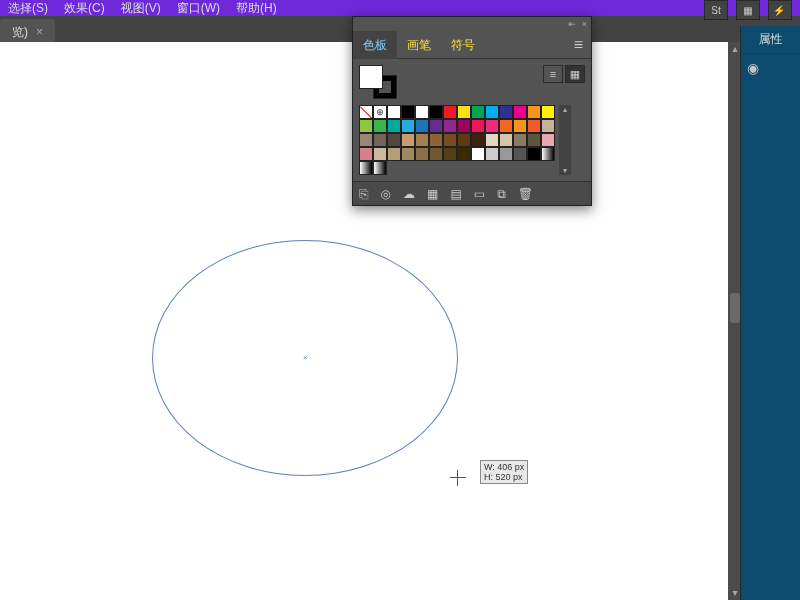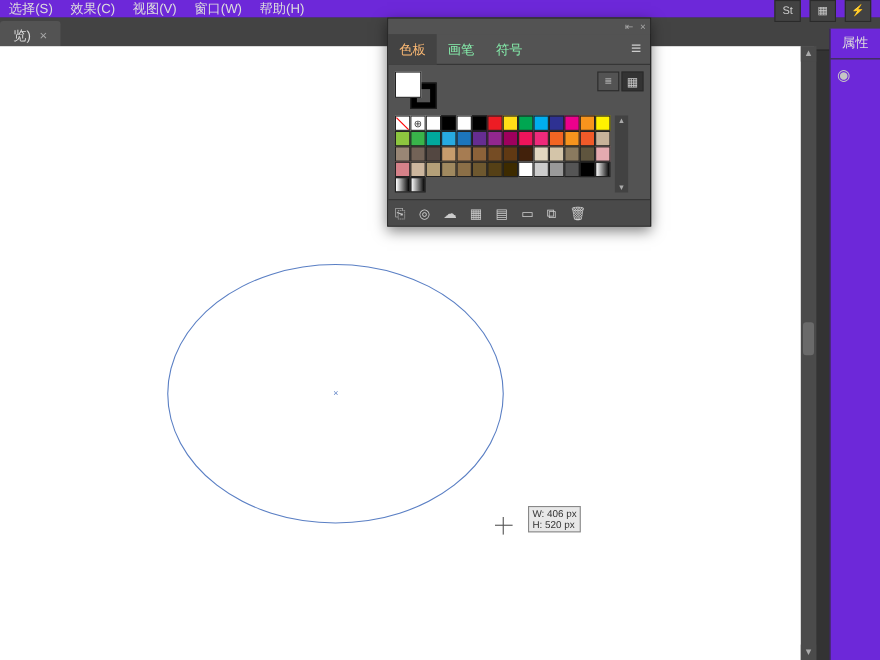--- a/index.html
+++ b/index.html
@@ -26,32 +26,32 @@
 .canvas{position:absolute;left:0;top:0;width:740px;height:558px;background:#fff;}
 .ellipse{position:absolute;border:1px solid #5a7fc4;border-radius:50%;}
 .ellipse-center{position:absolute;width:4px;height:4px;color:#5a7fc4;font-size:8px;line-height:4px;text-align:center;}
 .crosshair{position:absolute;width:16px;height:16px;pointer-events:none;}
 .crosshair::before,.crosshair::after{content:"";position:absolute;background:#555;}
 .crosshair::before{left:7px;top:0;width:1px;height:16px;}
 .crosshair::after{top:7px;left:0;height:1px;width:16px;}
 .size-tip{position:absolute;background:#e8e8e8;border:1px solid #888;font-size:9px;color:#333;padding:1px 3px;line-height:10px;}
 
 
-.props{position:absolute;right:0;top:26px;width:46px;bottom:0;background:#6d28d9;border-left:1px solid #2a2a2a;}
+.props{position:absolute;right:0;top:26px;width:60px;bottom:0;background:#0c4a6e;border-left:1px solid #2a2a2a;}
 .props-header{height:28px;display:flex;align-items:center;justify-content:center;color:#ddd;font-size:12px;border-bottom:1px solid #333;}
 .props-row{height:28px;display:flex;align-items:center;padding:0 6px;gap:4px;}
 .eye{color:#c5c5c5;font-size:14px;}
 
 
 .panel{position:absolute;width:240px;background:#535353;border:1px solid #222;box-shadow:0 4px 12px rgba(0,0,0,.5);}
 .panel-titlebar{height:14px;display:flex;justify-content:flex-end;align-items:center;background:#535353;padding:0 4px;gap:6px;}
 .panel-titlebar span{color:#aaa;font-size:9px;cursor:pointer;}
 .panel-tabs{display:flex;align-items:center;height:28px;border-bottom:1px solid #333;}
-.ptab{padding:0 10px;height:28px;line-height:28px;font-size:12px;color:#86efac;}
-.ptab.active{color:#fdba74;background:#434343;}
+.ptab{padding:0 10px;height:28px;line-height:28px;font-size:12px;color:#fde047;}
+.ptab.active{color:#7dd3fc;background:#434343;}
 .panel-menu{margin-left:auto;padding:0 8px;color:#ccc;}
 
 .panel-body{padding:6px;}
 .fillstroke{display:flex;align-items:flex-start;gap:0;margin-bottom:6px;}
 .swatch-big{width:24px;height:24px;border:1px solid #222;position:relative;}
 .swatch-fill{background:#fff;z-index:2;}
 .swatch-stroke{background:#000;margin-left:-10px;margin-top:10px;z-index:1;}
 .swatch-stroke::after{content:"";position:absolute;inset:5px;background:#535353;}
 .view-toggle{margin-left:auto;display:flex;gap:2px;align-items:flex-start;}
 .vbtn{width:20px;height:18px;border:1px solid #2a2a2a;display:flex;align-items:center;justify-content:center;color:#ccc;font-size:11px;}

